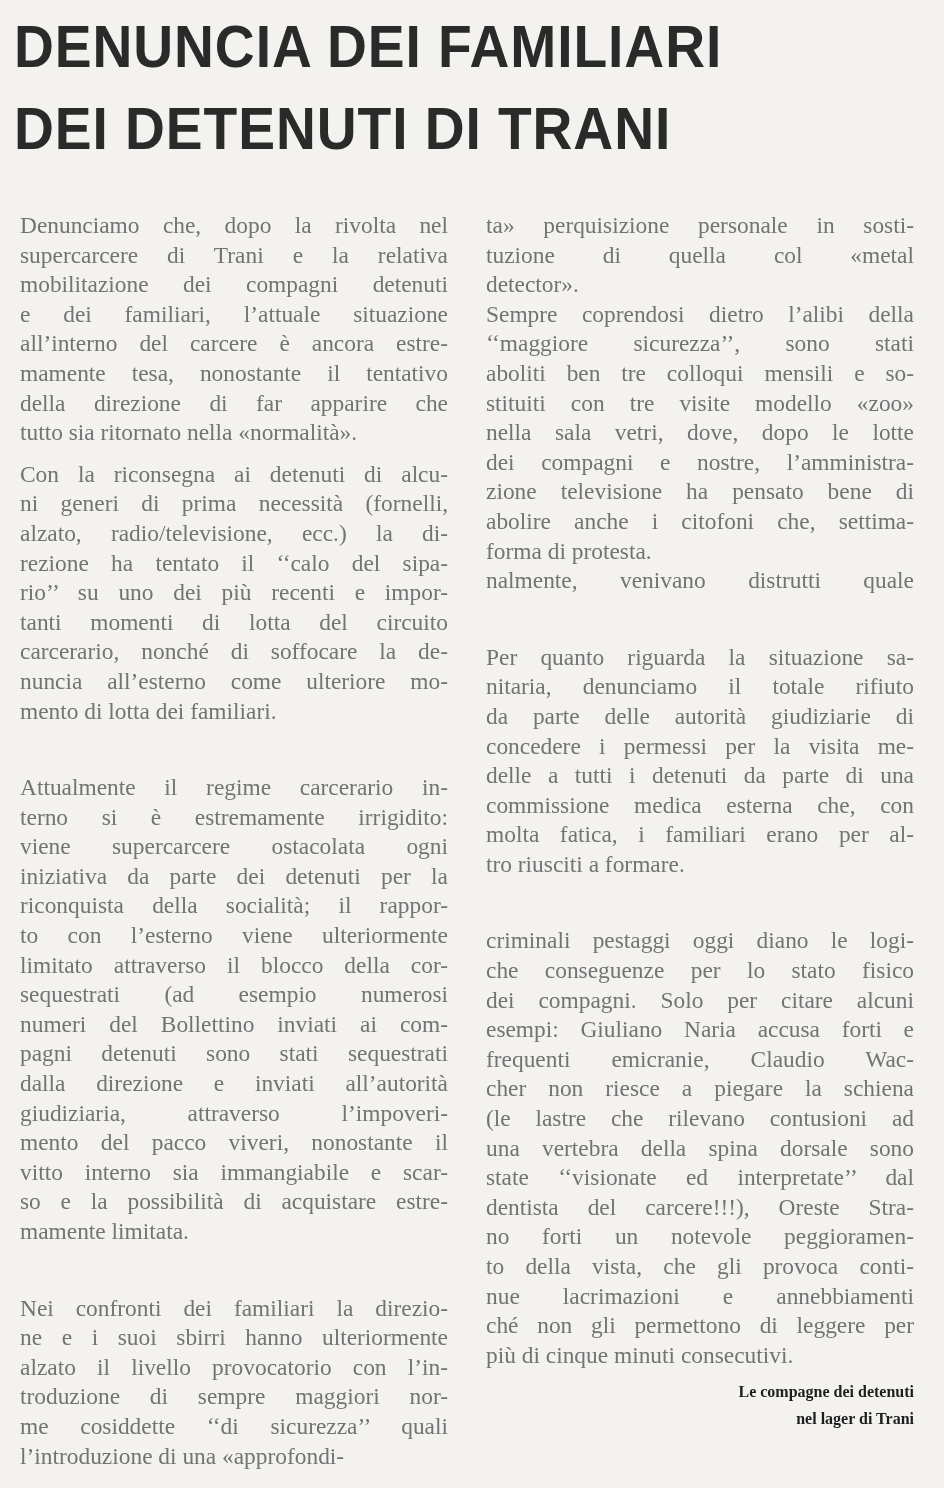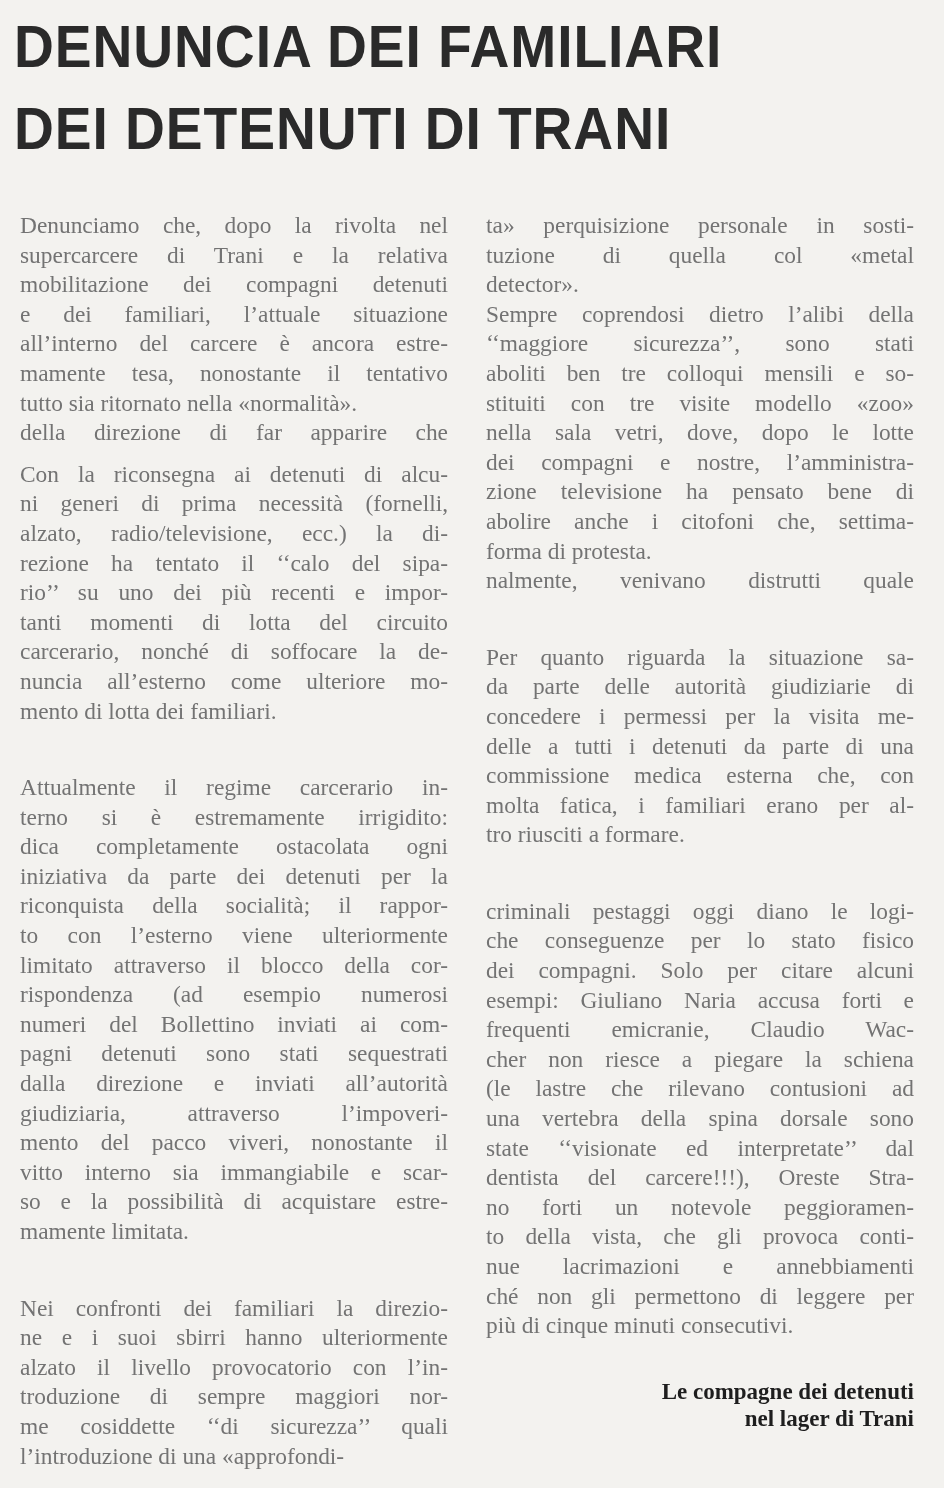--- a/index.html
+++ b/index.html
@@ -32,21 +32,21 @@
   .col-left { left: 20px; top: 211px; width: 428px; }
   .col-right { left: 486px; top: 211px; width: 428px; }
   .line { display: block; white-space: nowrap; text-align: justify; text-align-last: justify; height: 29.6px; }
   .line.last { text-align-last: left; }
   .gap { display: block; height: 12px; }
   .gapL { display: block; height: 47px; }
   .signature {
     position: absolute; right: 30px; top: 1378px;
     font-family: "Liberation Serif", serif;
     font-weight: bold;
-    font-size: 23px;
+    font-size: 16px;
     line-height: 27px;
     text-align: right;
     color: #1e1e1e;
   }
   .signature span { display: block; }
 </style>
 </head>
 <body>
 
 <h1 class="headline">
@@ -55,45 +55,45 @@
 </h1>
 
 <div class="col col-left">
   <div>
       <span class="line">Denunciamo che, dopo la rivolta nel</span>
       <span class="line">supercarcere di Trani e la relativa</span>
       <span class="line">mobilitazione dei compagni detenuti</span>
       <span class="line">e dei familiari, l’attuale situazione</span>
       <span class="line">all’interno del carcere è ancora estre-</span>
       <span class="line">mamente tesa, nonostante il tentativo</span>
+      <span class="line">della direzione di far apparire che</span>
       <span class="line last">tutto sia ritornato nella «normalità».</span>
-      <span class="line">della direzione di far apparire che</span>
     </div>
   <span class="gap"></span>
   <div>
       <span class="line">Con la riconsegna ai detenuti di alcu-</span>
       <span class="line">ni generi di prima necessità (fornelli,</span>
       <span class="line">alzato, radio/televisione, ecc.) la di-</span>
       <span class="line">rezione ha tentato il ‘‘calo del sipa-</span>
       <span class="line">rio’’ su uno dei più recenti e impor-</span>
       <span class="line">tanti momenti di lotta del circuito</span>
       <span class="line">carcerario, nonché di soffocare la de-</span>
       <span class="line">nuncia all’esterno come ulteriore mo-</span>
       <span class="line last">mento di lotta dei familiari.</span>
     </div>
   <span class="gapL"></span>
   <div>
       <span class="line">Attualmente il regime carcerario in-</span>
       <span class="line">terno si è estremamente irrigidito:</span>
-      <span class="line">dica completamente ostacolata ogni</span>
+      <span class="line">viene supercarcere ostacolata ogni</span>
       <span class="line">iniziativa da parte dei detenuti per la</span>
       <span class="line">riconquista della socialità; il rappor-</span>
       <span class="line">to con l’esterno viene ulteriormente</span>
       <span class="line">limitato attraverso il blocco della cor-</span>
-      <span class="line">rispondenza (ad esempio numerosi</span>
+      <span class="line">sequestrati (ad esempio numerosi</span>
       <span class="line">numeri del Bollettino inviati ai com-</span>
       <span class="line">pagni detenuti sono stati sequestrati</span>
       <span class="line">dalla direzione e inviati all’autorità</span>
       <span class="line">giudiziaria, attraverso l’impoveri-</span>
       <span class="line">mento del pacco viveri, nonostante il</span>
       <span class="line">vitto interno sia immangiabile e scar-</span>
       <span class="line">so e la possibilità di acquistare estre-</span>
       <span class="line last">mamente limitata.</span>
     </div>
   <span class="gapL"></span>
@@ -121,20 +121,21 @@
       <span class="line">nella sala vetri, dove, dopo le lotte</span>
       <span class="line">dei compagni e nostre, l’amministra-</span>
       <span class="line">zione televisione ha pensato bene di</span>
       <span class="line">abolire anche i citofoni che, settima-</span>
       <span class="line last">forma di protesta.</span>
       <span class="line">nalmente, venivano distrutti quale</span>
     </div>
   <span class="gapL"></span>
   <div>
       <span class="line">Per quanto riguarda la situazione sa-</span>
+      <span class="line">nitaria, denunciamo il totale rifiuto</span>
       <span class="line">da parte delle autorità giudiziarie di</span>
       <span class="line">concedere i permessi per la visita me-</span>
       <span class="line">delle a tutti i detenuti da parte di una</span>
       <span class="line">commissione medica esterna che, con</span>
       <span class="line">molta fatica, i familiari erano per al-</span>
       <span class="line last">tro riusciti a formare.</span>
     </div>
   <span class="gapL"></span>
   <div>
       <span class="line">criminali pestaggi oggi diano le logi-</span>

